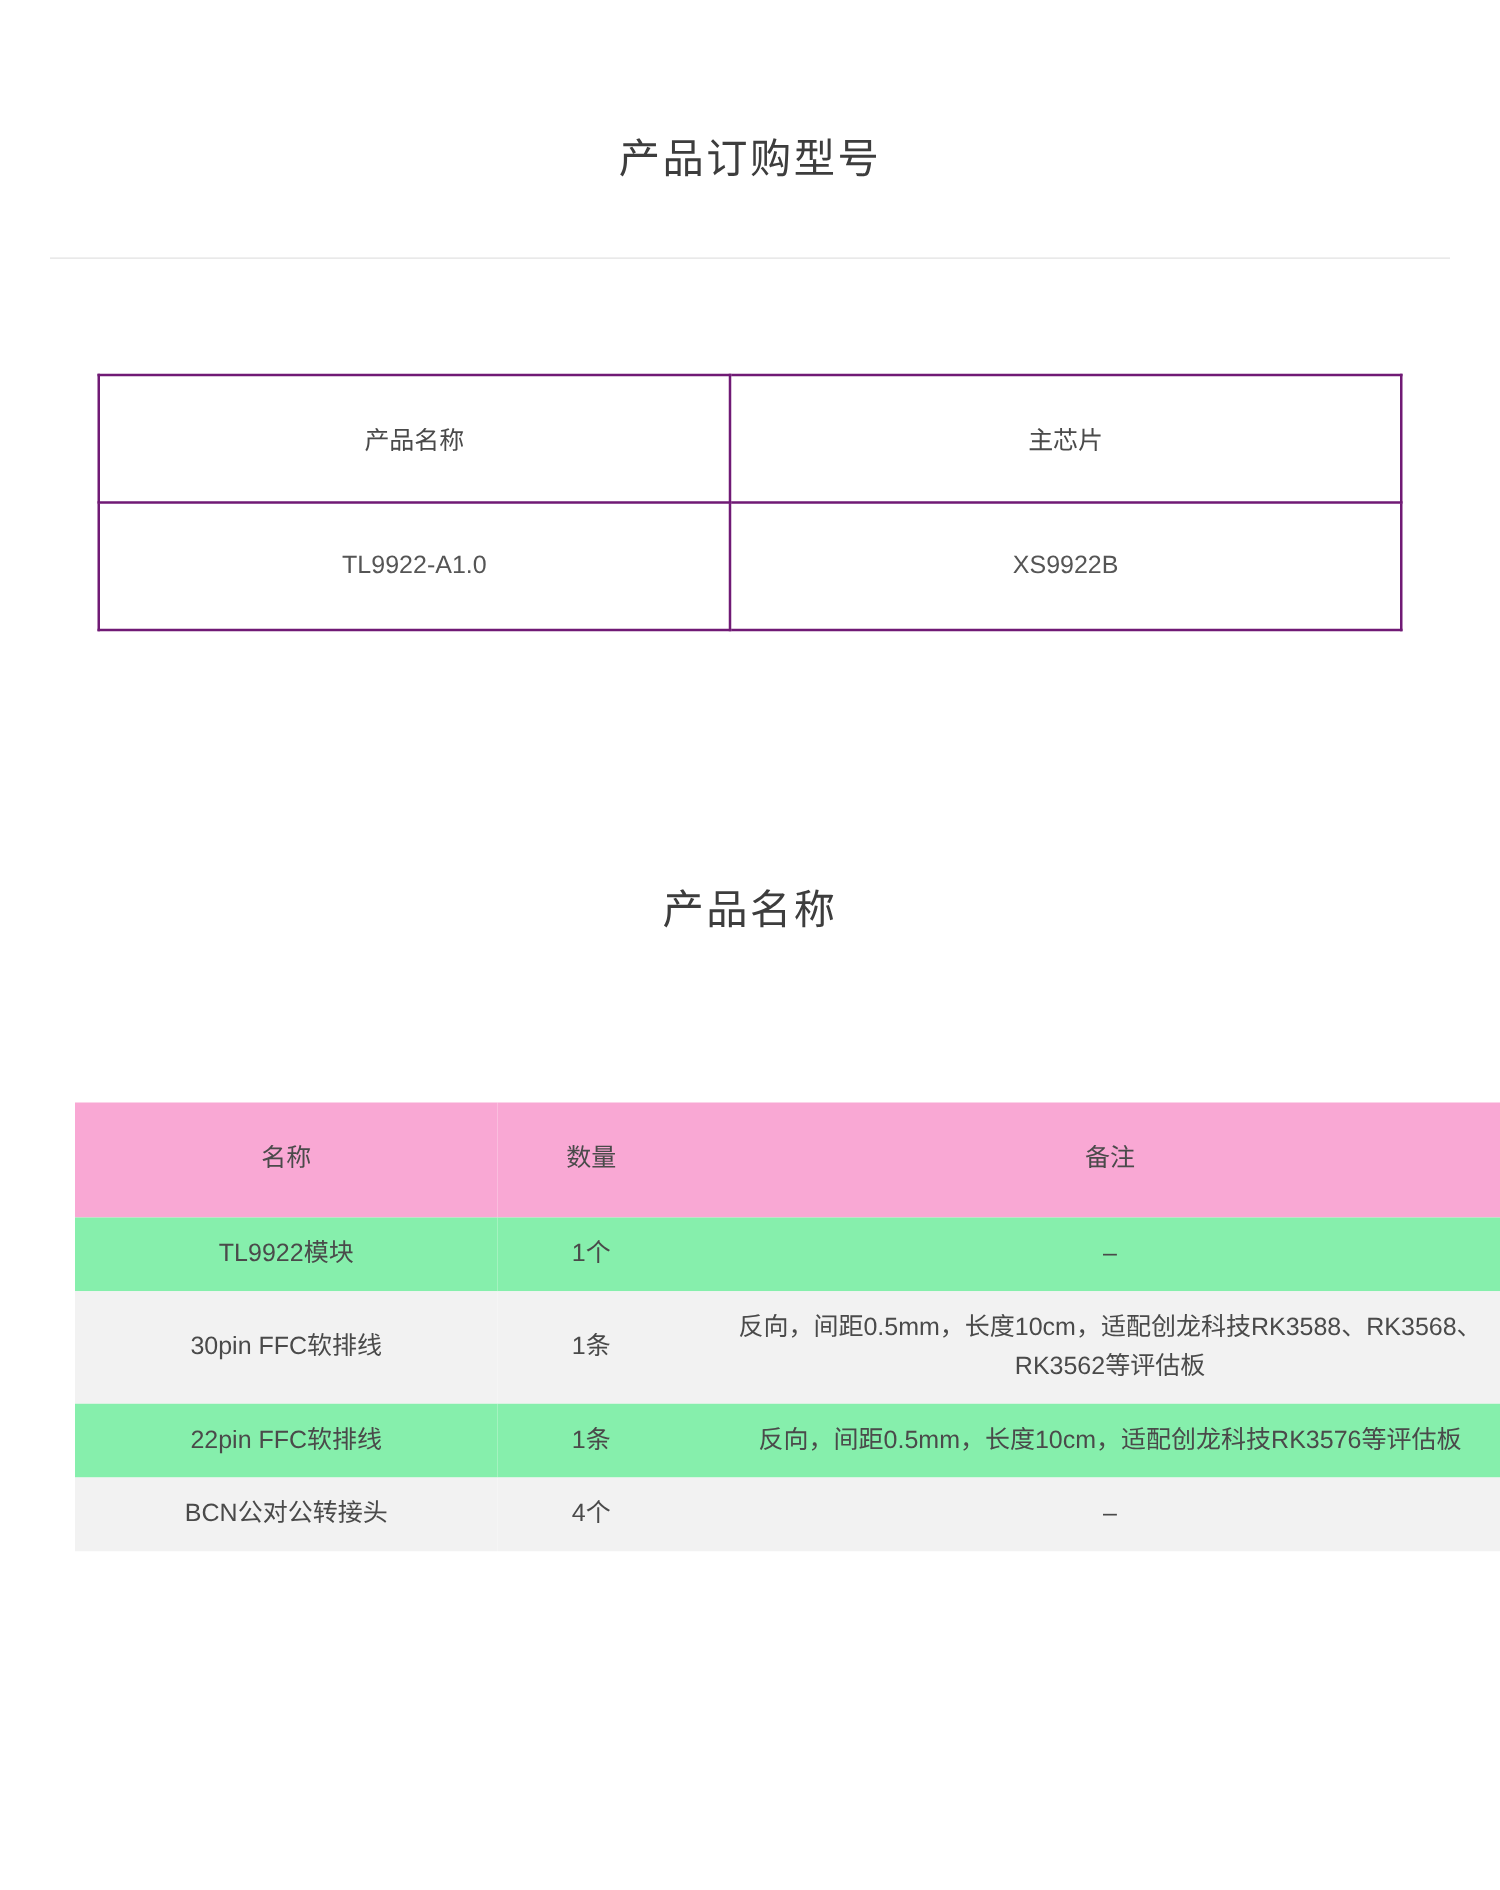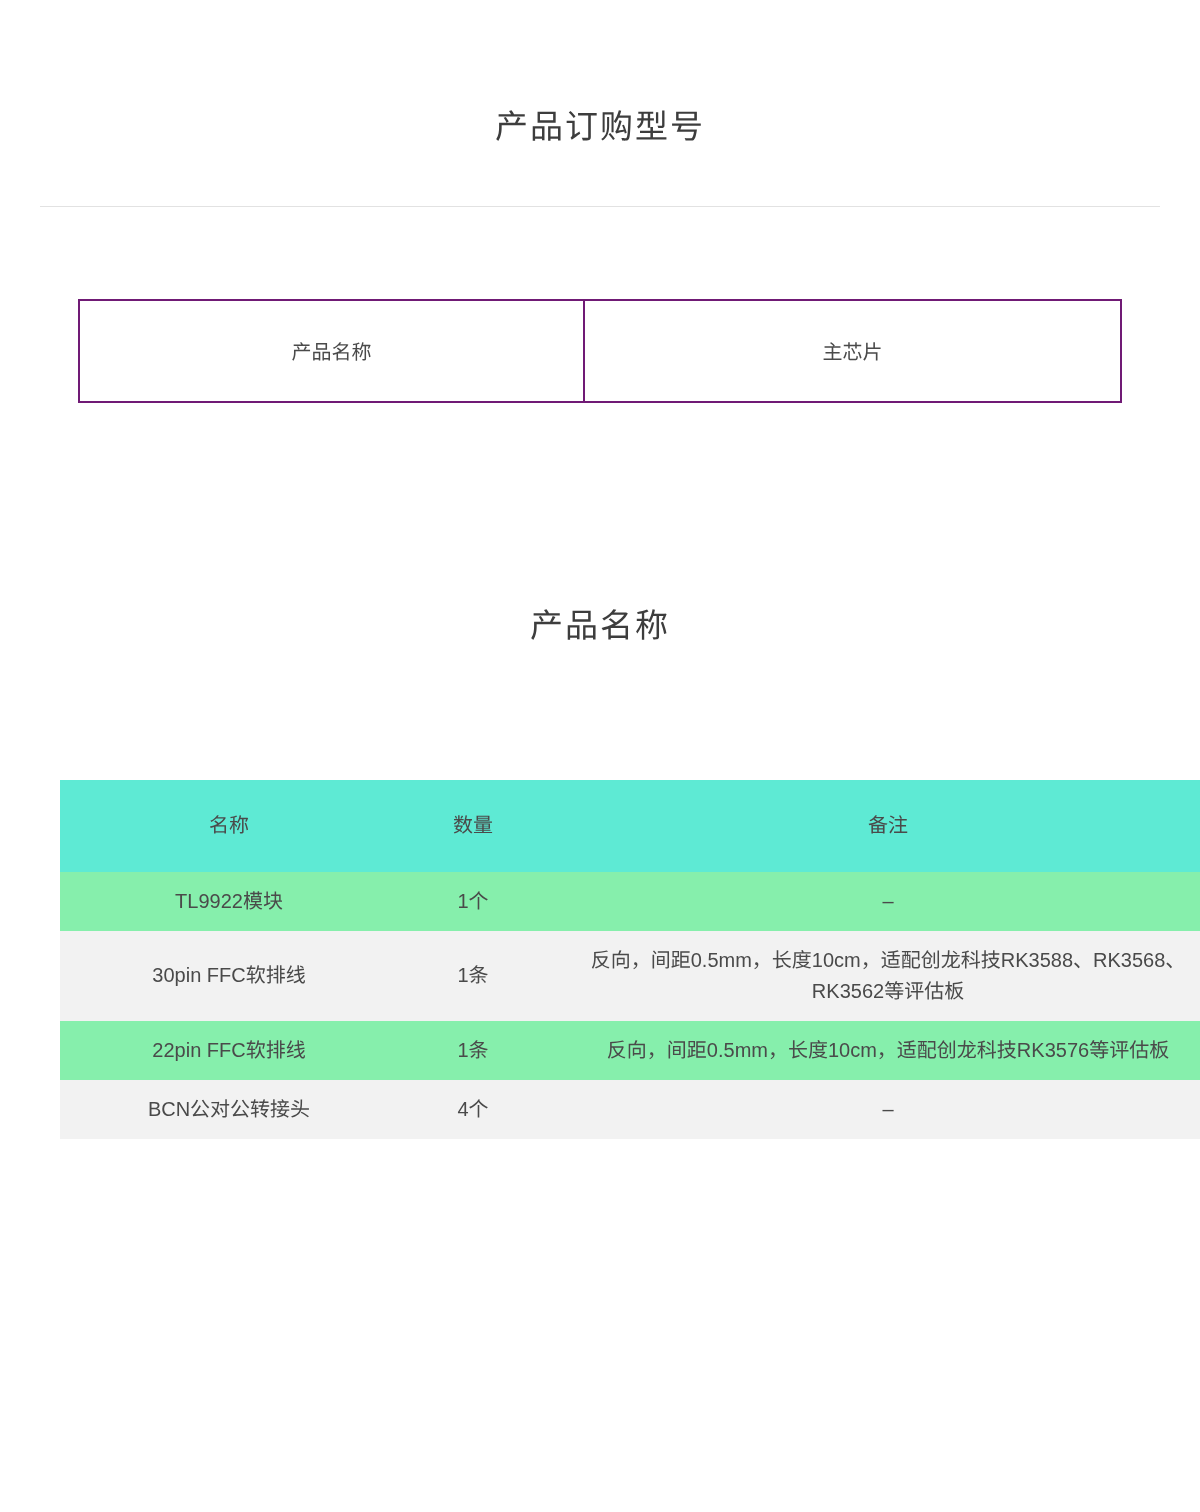--- a/index.html
+++ b/index.html
@@ -79,21 +79,21 @@
   table.list-table td {
     text-align: center;
     font-size: 20px;
     color: #4a4a4a;
     font-weight: 400;
     padding: 14px 10px;
     line-height: 1.55;
     vertical-align: middle;
   }
   table.list-table tr.head td {
-    background: #5eead4;
+    background: #f9a8d4;
     height: 64px;
     color: #4a4a4a;
   }
   table.list-table tr.shaded td {
     background: #86efac;
   }
   table.list-table tr.plain td {
     background: #f2f2f2;
   }
   table.list-table td.c-name { width: 318px; }
@@ -108,20 +108,24 @@
   <section class="section-one">
     <h1 class="main-title">产品订购型号</h1>
     <div class="title-rule"></div>
 
     <div class="model-table-wrap">
       <table class="model-table">
         <tbody>
           <tr class="head">
             <td class="col-name">产品名称</td>
             <td class="col-chip">主芯片</td>
+          </tr>
+          <tr>
+            <td class="col-name">TL9922-A1.0</td>
+            <td class="col-chip">XS9922B</td>
           </tr>
         </tbody>
       </table>
     </div>
   </section>
 
   <section class="section-two">
     <h1 class="main-title">产品名称</h1>
 
     <div class="list-table-wrap">

